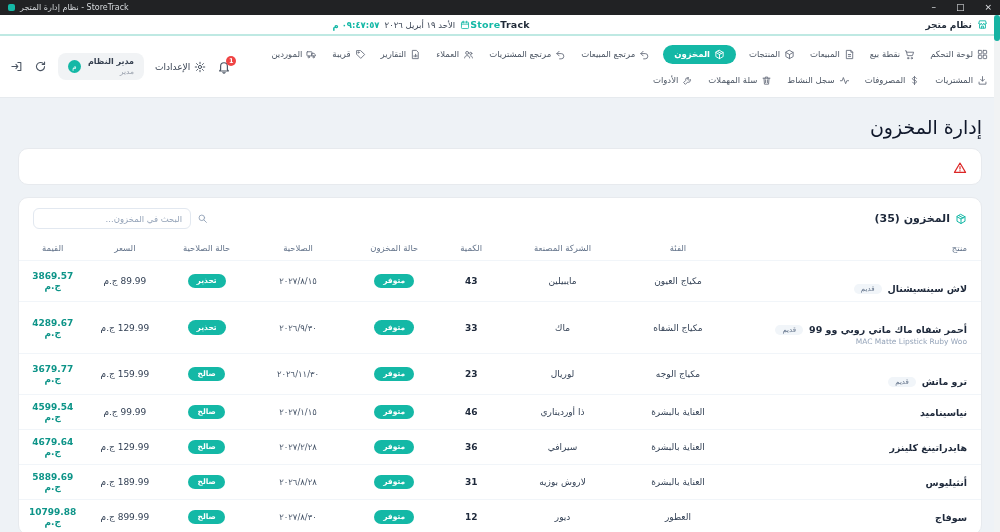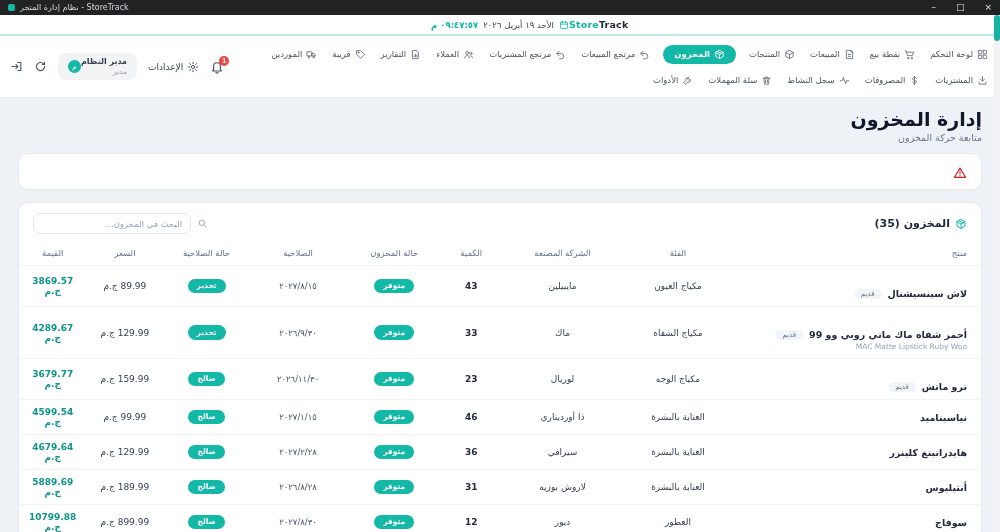--- a/index.html
+++ b/index.html
@@ -23,32 +23,32 @@
   .ah-time{color:#14b8a6;font-weight:bold;}
   
   .nav{direction:rtl;position:relative;background:#fff;border-bottom:1px solid #e6eaee;height:62px;padding:5px 10px 5px 238px;box-sizing:border-box;}
   .navrow{display:flex;align-items:center;gap:11px;height:26px;white-space:nowrap;}
   .navitem{display:flex;align-items:center;gap:4px;color:#4b5563;font-size:8.5px;cursor:pointer;padding:3px 2px;border-radius:999px;}
   .navitem .ic{color:#6b7280;width:11px;height:11px;}
   .navitem.active{background:#14b8a6;color:#fff;padding:4px 11px;font-weight:bold;}
   .navitem.active .ic{color:#fff;}
   .navactions{position:absolute;left:10px;top:0;height:100%;display:flex;align-items:center;gap:11px;direction:ltr;}
   .actbtn{color:#4b5563;width:13px;height:13px;cursor:pointer;}
-  .userchip{direction:rtl;display:flex;align-items:center;background:#f1f3f5;border-radius:8px;padding:4px 10px;cursor:pointer;}
+  .userchip{direction:rtl;display:flex;align-items:center;gap:7px;background:#f1f3f5;border-radius:8px;padding:4px 10px;cursor:pointer;}
   .uc-text{display:flex;flex-direction:column;align-items:flex-start;line-height:1.25;}
   .uc-name{font-size:8px;font-weight:bold;color:#374151;}
   .uc-role{font-size:7.5px;color:#9ca3af;}
   .avatar{width:13px;height:13px;border-radius:50%;background:#14b8a6;color:#fff;font-size:7px;display:flex;align-items:center;justify-content:center;}
   .settingsbtn{direction:rtl;display:flex;align-items:center;gap:4px;color:#374151;font-size:9px;cursor:pointer;}
   .settingsbtn .ic{width:12px;height:12px;color:#4b5563;}
   .bellwrap{position:relative;cursor:pointer;color:#4b5563;width:14px;height:14px;}
   .badge{position:absolute;top:-4px;right:-5px;background:#ef4444;color:#fff;border-radius:50%;width:10px;height:10px;font-size:6.5px;display:flex;align-items:center;justify-content:center;font-weight:bold;}
   
   .content{direction:rtl;padding:6px 18px 0;background:#eef2f6;height:436px;box-sizing:border-box;overflow:hidden;}
-  .pagetitle{font-size:19px;font-weight:bold;color:#0f172a;margin:4px 0 2px;}
+  .pagetitle{font-size:19px;font-weight:normal;color:#0f172a;margin:12px 0 2px;}
   .pagesub{font-size:9.5px;color:#64748b;}
   .cards{display:flex;gap:12px;margin-top:10px;}
   .card{flex:1;background:#fff;border:1px solid #e7eaee;border-radius:10px;padding:10px 14px 9px;display:flex;justify-content:space-between;cursor:pointer;box-sizing:border-box;}
   .card.active{border:2px solid #14b8a6;padding:9px 13px 8px;}
   .c-title{font-size:9px;color:#475569;}
   .c-value{font-size:15px;font-weight:bold;margin:5px 0 3px;color:#111827;}
   .c-sub{font-size:8px;color:#94a3b8;}
   .c-icon{width:14px;height:14px;margin-top:2px;}
   .acc-teal{color:#14b8a6;} .acc-red{color:#dc2626;} .acc-orange{color:#ea8a0b;}
   .v-red{color:#dc2626;} .v-orange{color:#ea8a0b;}
@@ -85,20 +85,28 @@
     <span>نظام إدارة المتجر - StoreTrack</span>
   </div>
   <div class="wctl">
     <span>–</span>
     <span>□</span>
     <span>×</span>
   </div>
 </div>
 
 <div class="appheader">
+  <div class="ah-right">
+    <span class="ic" style="width:11px;height:11px" id="store-ic">
+        <svg viewBox="0 0 24 24" fill="none" stroke="currentColor" stroke-width="2" stroke-linecap="round" stroke-linejoin="round">
+          <path d="M4 9.3L5.3 4h13.4L20 9.3M4 9.3a2.65 2.65 0 0 0 5.3 0 2.65 2.65 0 0 0 5.4 0 2.65 2.65 0 0 0 5.3 0M5.6 12.6V20h12.8v-7.4M10 20v-4.6h4V20"></path>
+        </svg>
+      </span>
+    <span>نظام متجر</span>
+  </div>
   <div class="brand">
     <span class="b1">Store</span><span class="b2">Track</span>
   </div>
   <div class="ah-left">
     <span class="ic" style="width:10px;height:10px" id="cal-ic">
         <svg viewBox="0 0 24 24" fill="none" stroke="currentColor" stroke-width="2" stroke-linecap="round" stroke-linejoin="round">
           <rect x="3.5" y="5" width="17" height="15.5" rx="2"></rect>
           <path d="M3.5 10h17M8 2.8V7M16 2.8V7"></path>
         </svg>
       </span>
@@ -290,21 +298,20 @@
           <path d="M6.2 16.5v-6a5.8 5.8 0 0 1 11.6 0v6l1.7 2.3H4.5z"></path>
           <path d="M10.2 21.3a2 2 0 0 0 3.6 0"></path>
         </svg>
       <span class="badge">1</span>
     </span>
   </div>
 </div>
 
 <div class="content">
   <div class="pagetitle">إدارة المخزون</div>
-  <div class="pagesub">متابعة حركة المخزون</div>
 
   <div class="cards" id="cards">
       <div class="card">
         <span class="ic c-icon acc-red">
           <svg viewBox="0 0 24 24" fill="none" stroke="currentColor" stroke-width="2" stroke-linecap="round" stroke-linejoin="round">
             <path d="M12 3.5L2.5 19.5h19z"></path>
             <path d="M12 9.5v4.2M12 16.6v.5"></path>
           </svg>
         </span>
       </div>
@@ -329,21 +336,21 @@
             </svg>
           </span>
         <input class="searchinput" type="text" placeholder="البحث في المخزون..." style="">
       </div>
     </div>
     <table>
       <thead>
           <tr id="thead-row">
             <th class="c-prod" style="width: 26%;">منتج</th>
             <th style="width: 11%;">الفئة</th>
-            <th style="width: 13%; font-family: Liberation Serif, serif;">الشركة المصنعة</th>
+            <th style="width: 13%;">الشركة المصنعة</th>
             <th style="width: 6%;">الكمية</th>
             <th style="width: 10%;">حالة المخزون</th>
             <th style="width: 10%;">الصلاحية</th>
             <th style="width: 9%;">حالة الصلاحية</th>
             <th style="width: 8%;">السعر</th>
             <th style="width: 11%;">القيمة</th>
           </tr>
         </thead>
       <tbody id="tbody">
           <tr>

